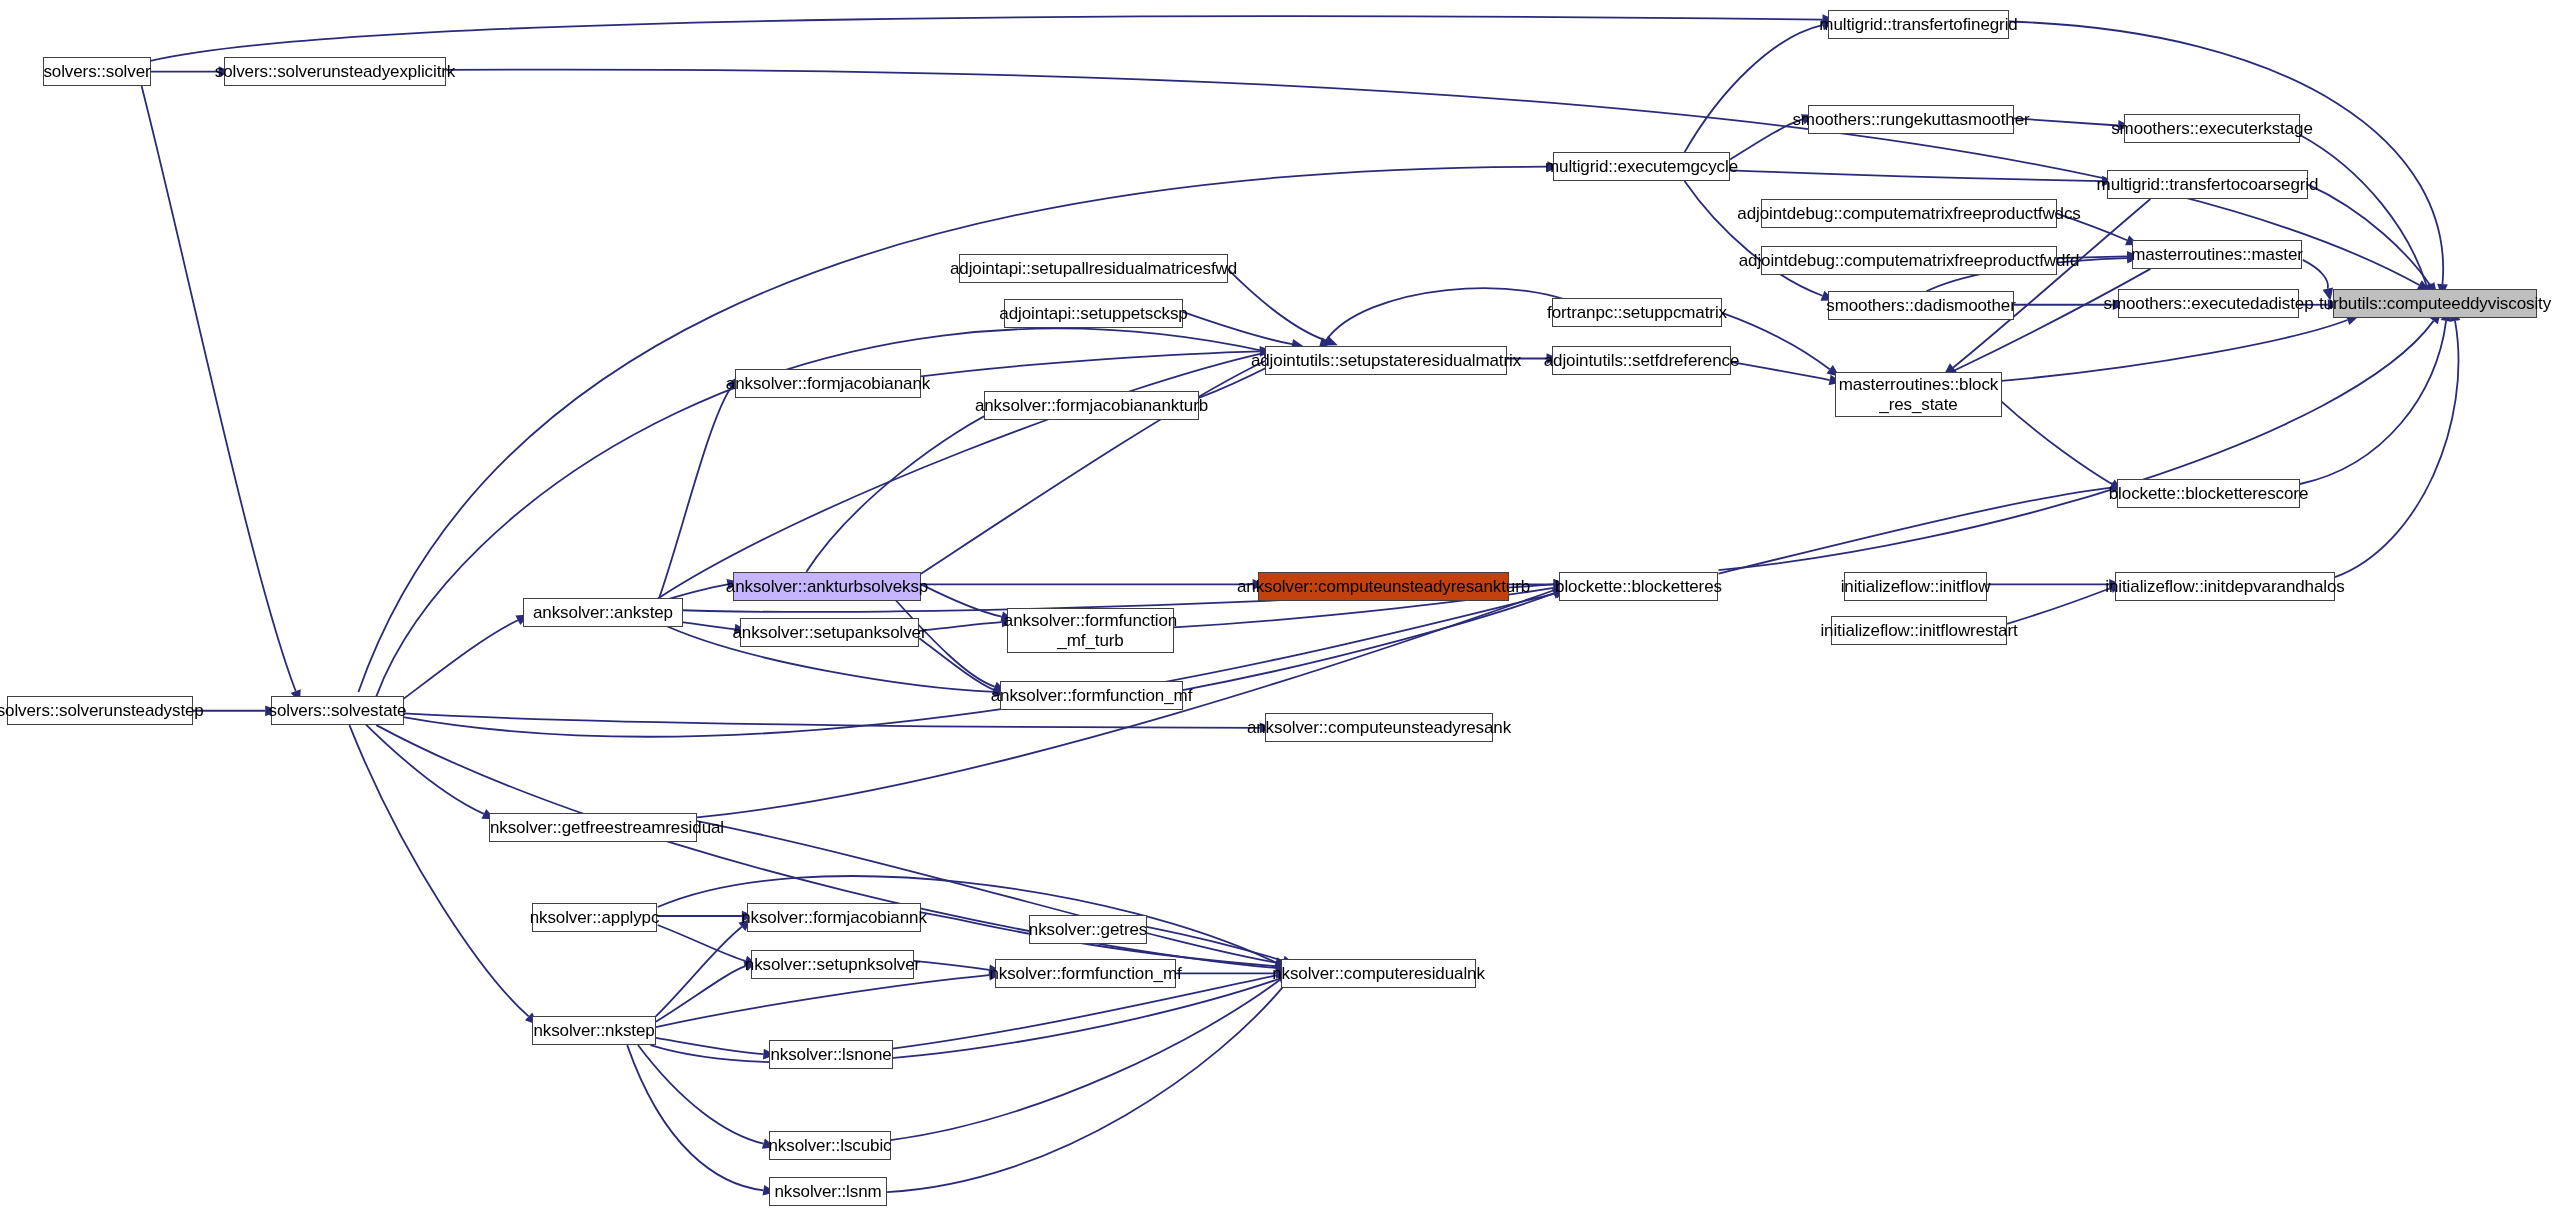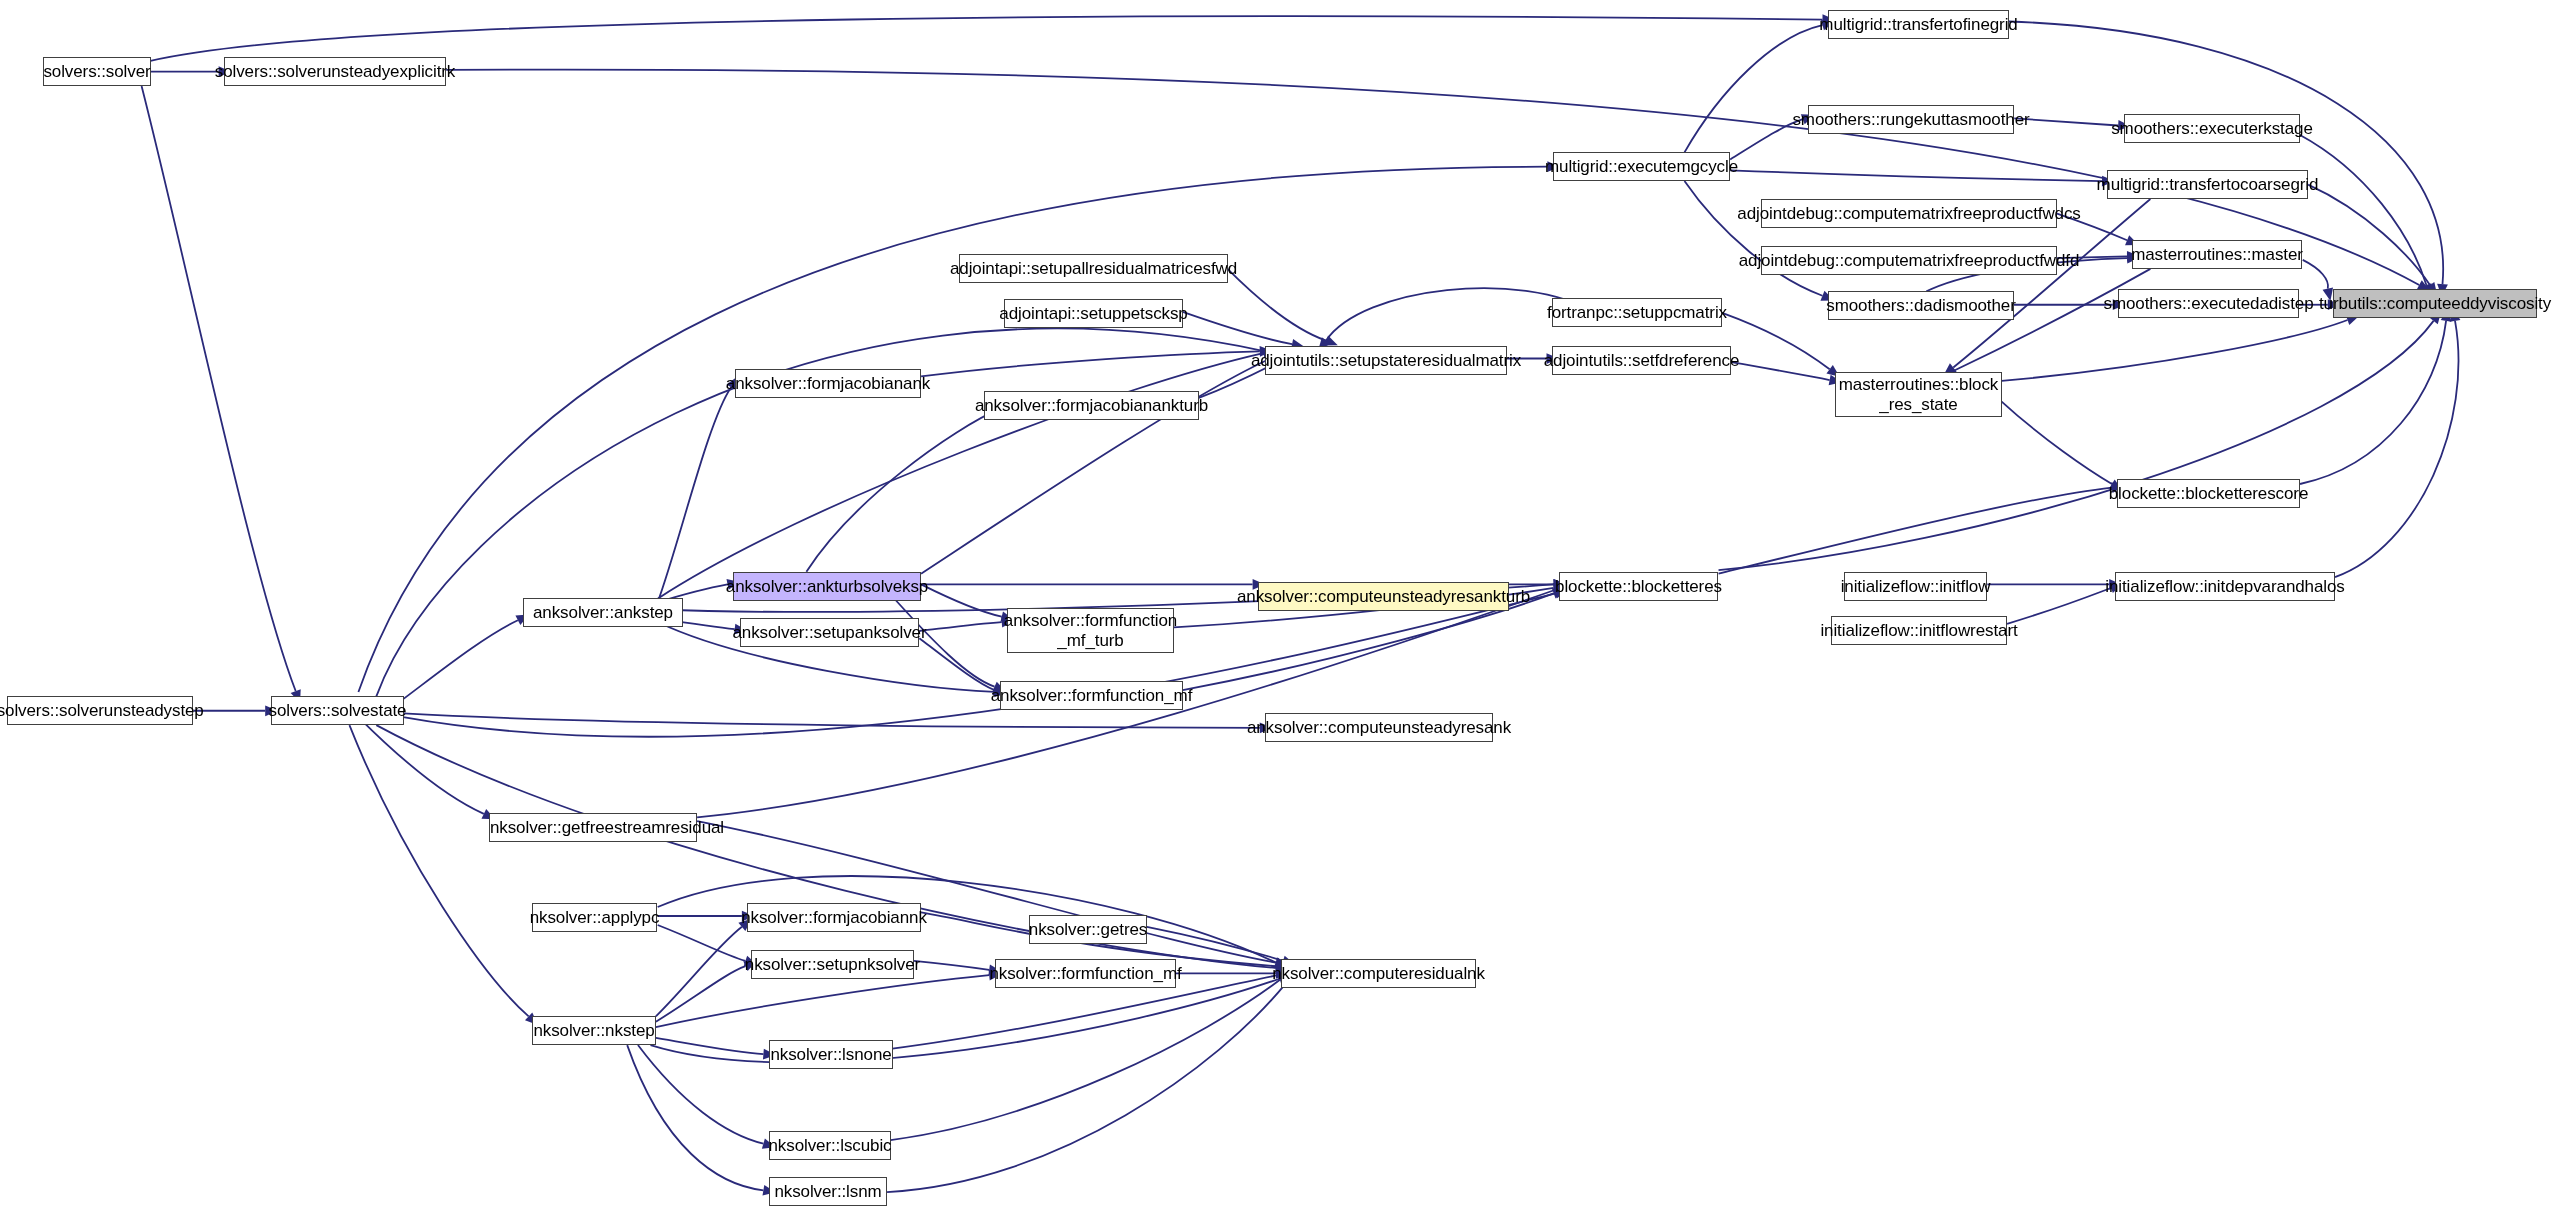--- a/index.html
+++ b/index.html
@@ -230,21 +230,21 @@
       <div class="node" style="left: 1552px; top: 298px; width: 170px; height: 29px; border-color: rgb(64, 64, 64); background: rgb(255, 255, 255);">fortranpc::setuppcmatrix</div>
       <div class="node" style="left: 1265px; top: 346px; width: 242px; height: 29px; border-color: rgb(64, 64, 64); background: rgb(255, 255, 255);">adjointutils::setupstateresidualmatrix</div>
       <div class="node" style="left: 1552px; top: 346px; width: 179px; height: 29px; border-color: rgb(64, 64, 64); background: rgb(255, 255, 255);">adjointutils::setfdreference</div>
       <div class="node" style="left: 735px; top: 369px; width: 186px; height: 29px; border-color: rgb(64, 64, 64); background: rgb(255, 255, 255);">anksolver::formjacobianank</div>
       <div class="node" style="left: 1835px; top: 372px; width: 167px; height: 45px; border-color: rgb(64, 64, 64); background: rgb(255, 255, 255);">masterroutines::block
 _res_state</div>
       <div class="node" style="left: 984px; top: 391px; width: 215px; height: 29px; border-color: rgb(64, 64, 64); background: rgb(255, 255, 255);">anksolver::formjacobianankturb</div>
       <div class="node" style="left: 2117px; top: 479px; width: 183px; height: 29px; border-color: rgb(64, 64, 64); background: rgb(255, 255, 255);">blockette::blocketterescore</div>
       <div class="node" style="left: 523px; top: 598px; width: 160px; height: 29px; border-color: rgb(64, 64, 64); background: rgb(255, 255, 255);">anksolver::ankstep</div>
       <div class="node" style="left: 733px; top: 572px; width: 188px; height: 29px; border-color: rgb(64, 64, 64); background: #c4b5fd;">anksolver::ankturbsolveksp</div>
-      <div class="node" style="left: 1258px; top: 572px; width: 251px; height: 29px; border-color: rgb(64, 64, 64); background: #fef9c3; margin-top: 10px;">anksolver::computeunsteadyresankturb</div>
+      <div class="node" style="left: 1258px; top: 572px; width: 251px; height: 29px; border-color: rgb(64, 64, 64); background: #c2410c;">anksolver::computeunsteadyresankturb</div>
       <div class="node" style="left: 1559px; top: 572px; width: 159px; height: 29px; border-color: rgb(64, 64, 64); background: rgb(255, 255, 255);">blockette::blocketteres</div>
       <div class="node" style="left: 1844px; top: 572px; width: 143px; height: 29px; border-color: rgb(64, 64, 64); background: rgb(255, 255, 255);">initializeflow::initflow</div>
       <div class="node" style="left: 2115px; top: 572px; width: 220px; height: 29px; border-color: rgb(64, 64, 64); background: rgb(255, 255, 255);">initializeflow::initdepvarandhalos</div>
       <div class="node" style="left: 740px; top: 618px; width: 179px; height: 29px; border-color: rgb(64, 64, 64); background: rgb(255, 255, 255);">anksolver::setupanksolver</div>
       <div class="node" style="left: 1007px; top: 608px; width: 167px; height: 45px; border-color: rgb(64, 64, 64); background: rgb(255, 255, 255);">anksolver::formfunction
 _mf_turb</div>
       <div class="node" style="left: 1831px; top: 616px; width: 176px; height: 29px; border-color: rgb(64, 64, 64); background: rgb(255, 255, 255);">initializeflow::initflowrestart</div>
       <div class="node" style="left: 1000px; top: 681px; width: 183px; height: 29px; border-color: rgb(64, 64, 64); background: rgb(255, 255, 255);">anksolver::formfunction_mf</div>
       <div class="node" style="left: 7.2px; top: 696px; width: 186px; height: 29px; border-color: rgb(64, 64, 64); background: rgb(255, 255, 255);">solvers::solverunsteadystep</div>
       <div class="node" style="left: 271px; top: 696px; width: 133px; height: 29px; border-color: rgb(64, 64, 64); background: rgb(255, 255, 255);">solvers::solvestate</div>

